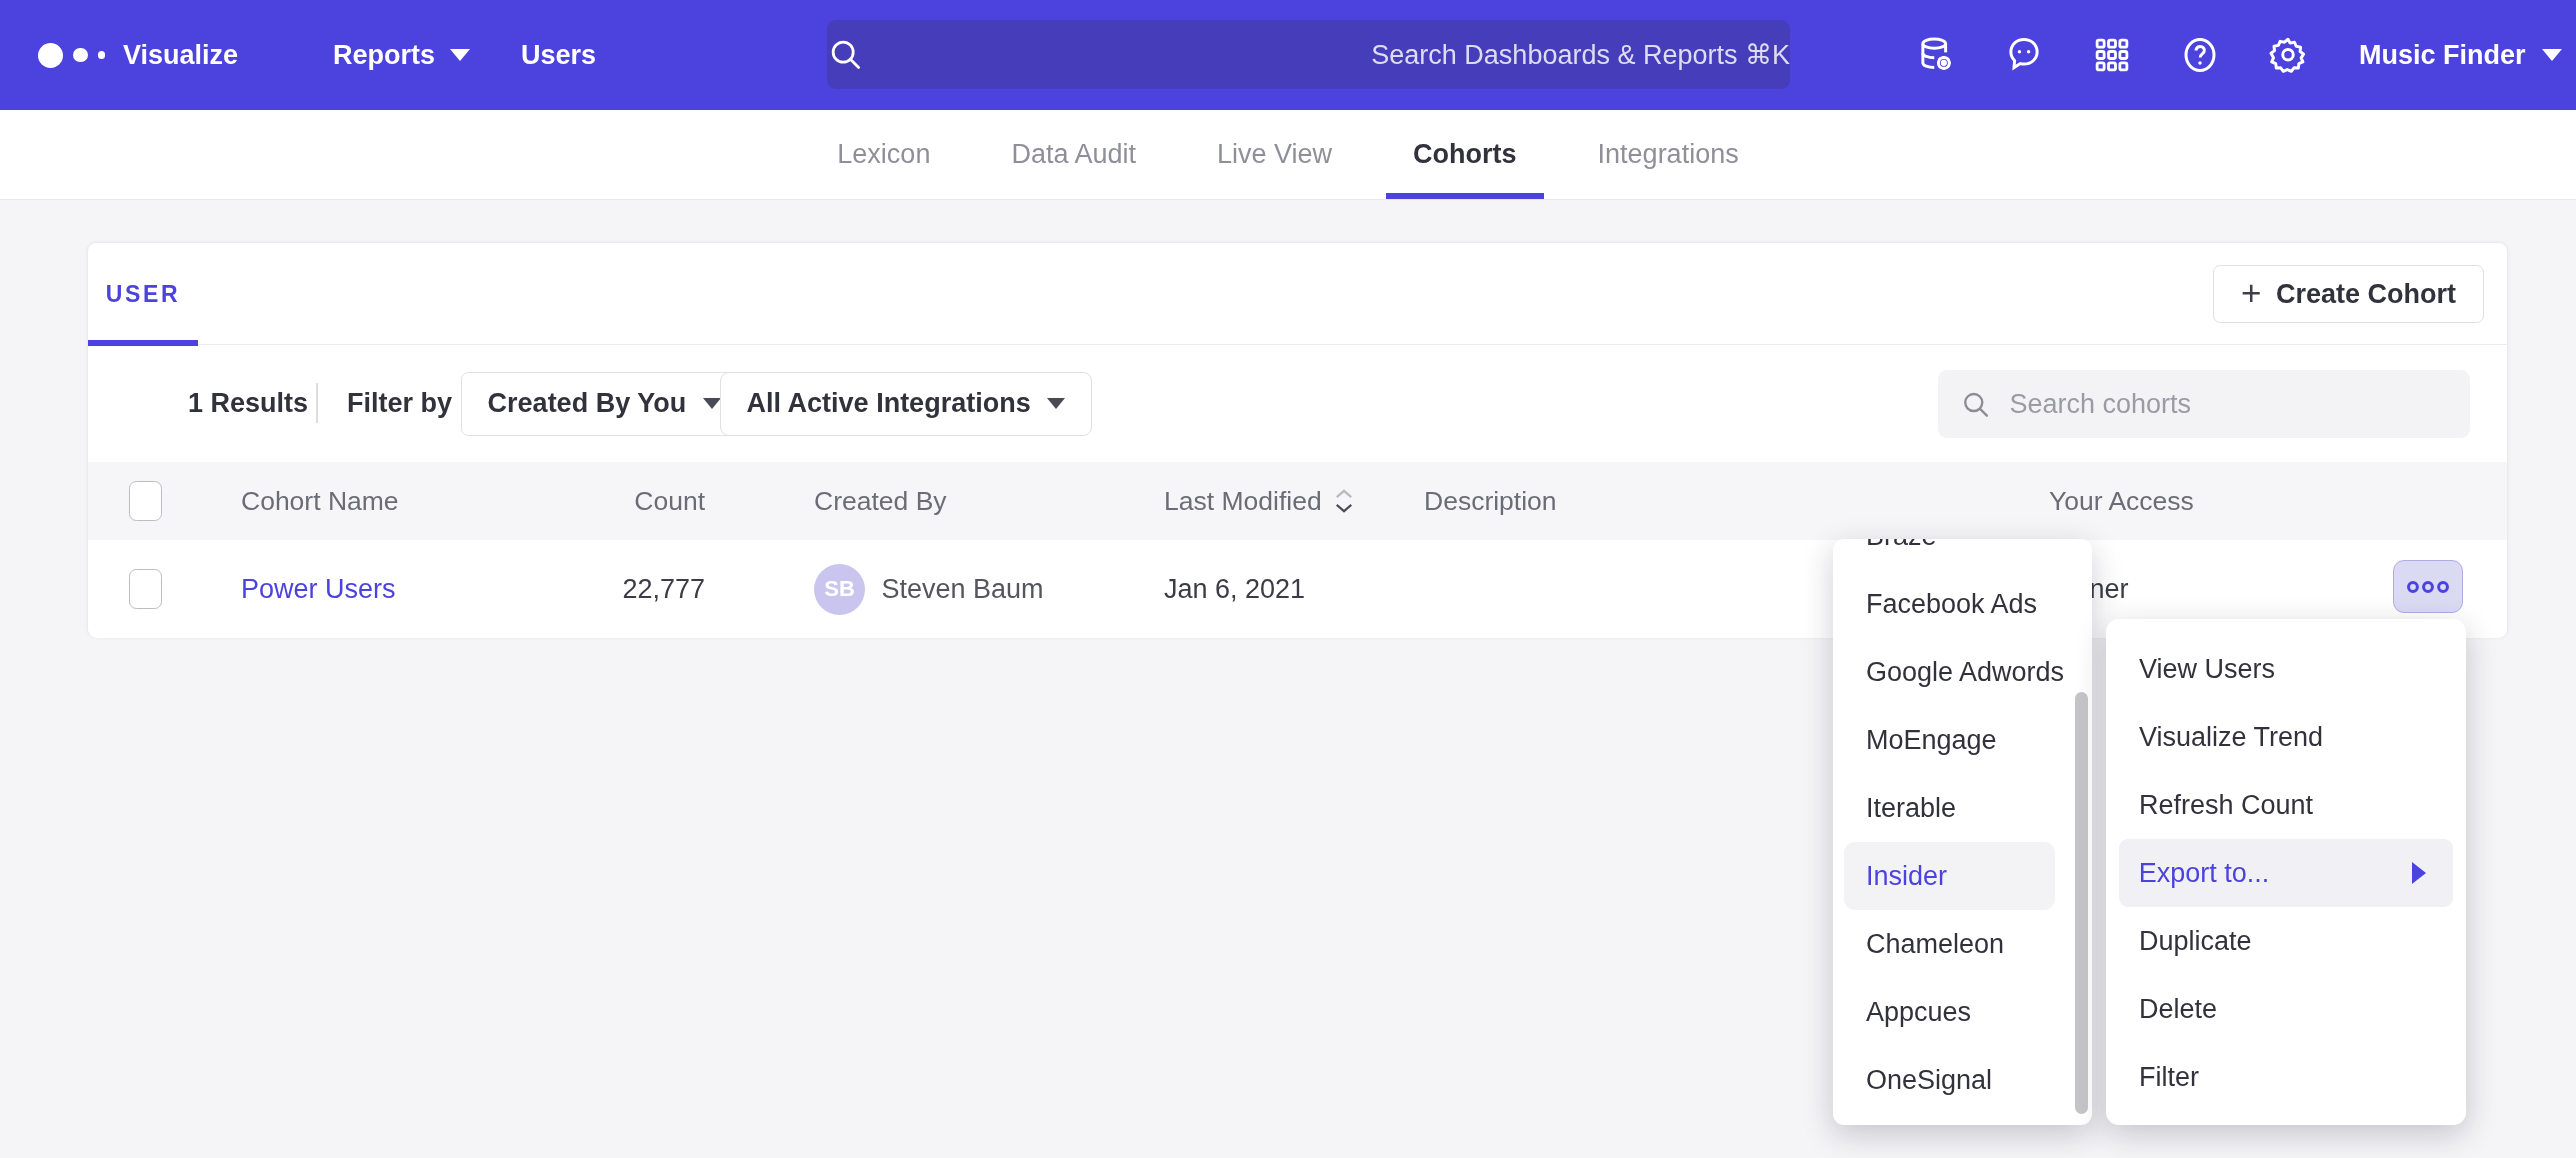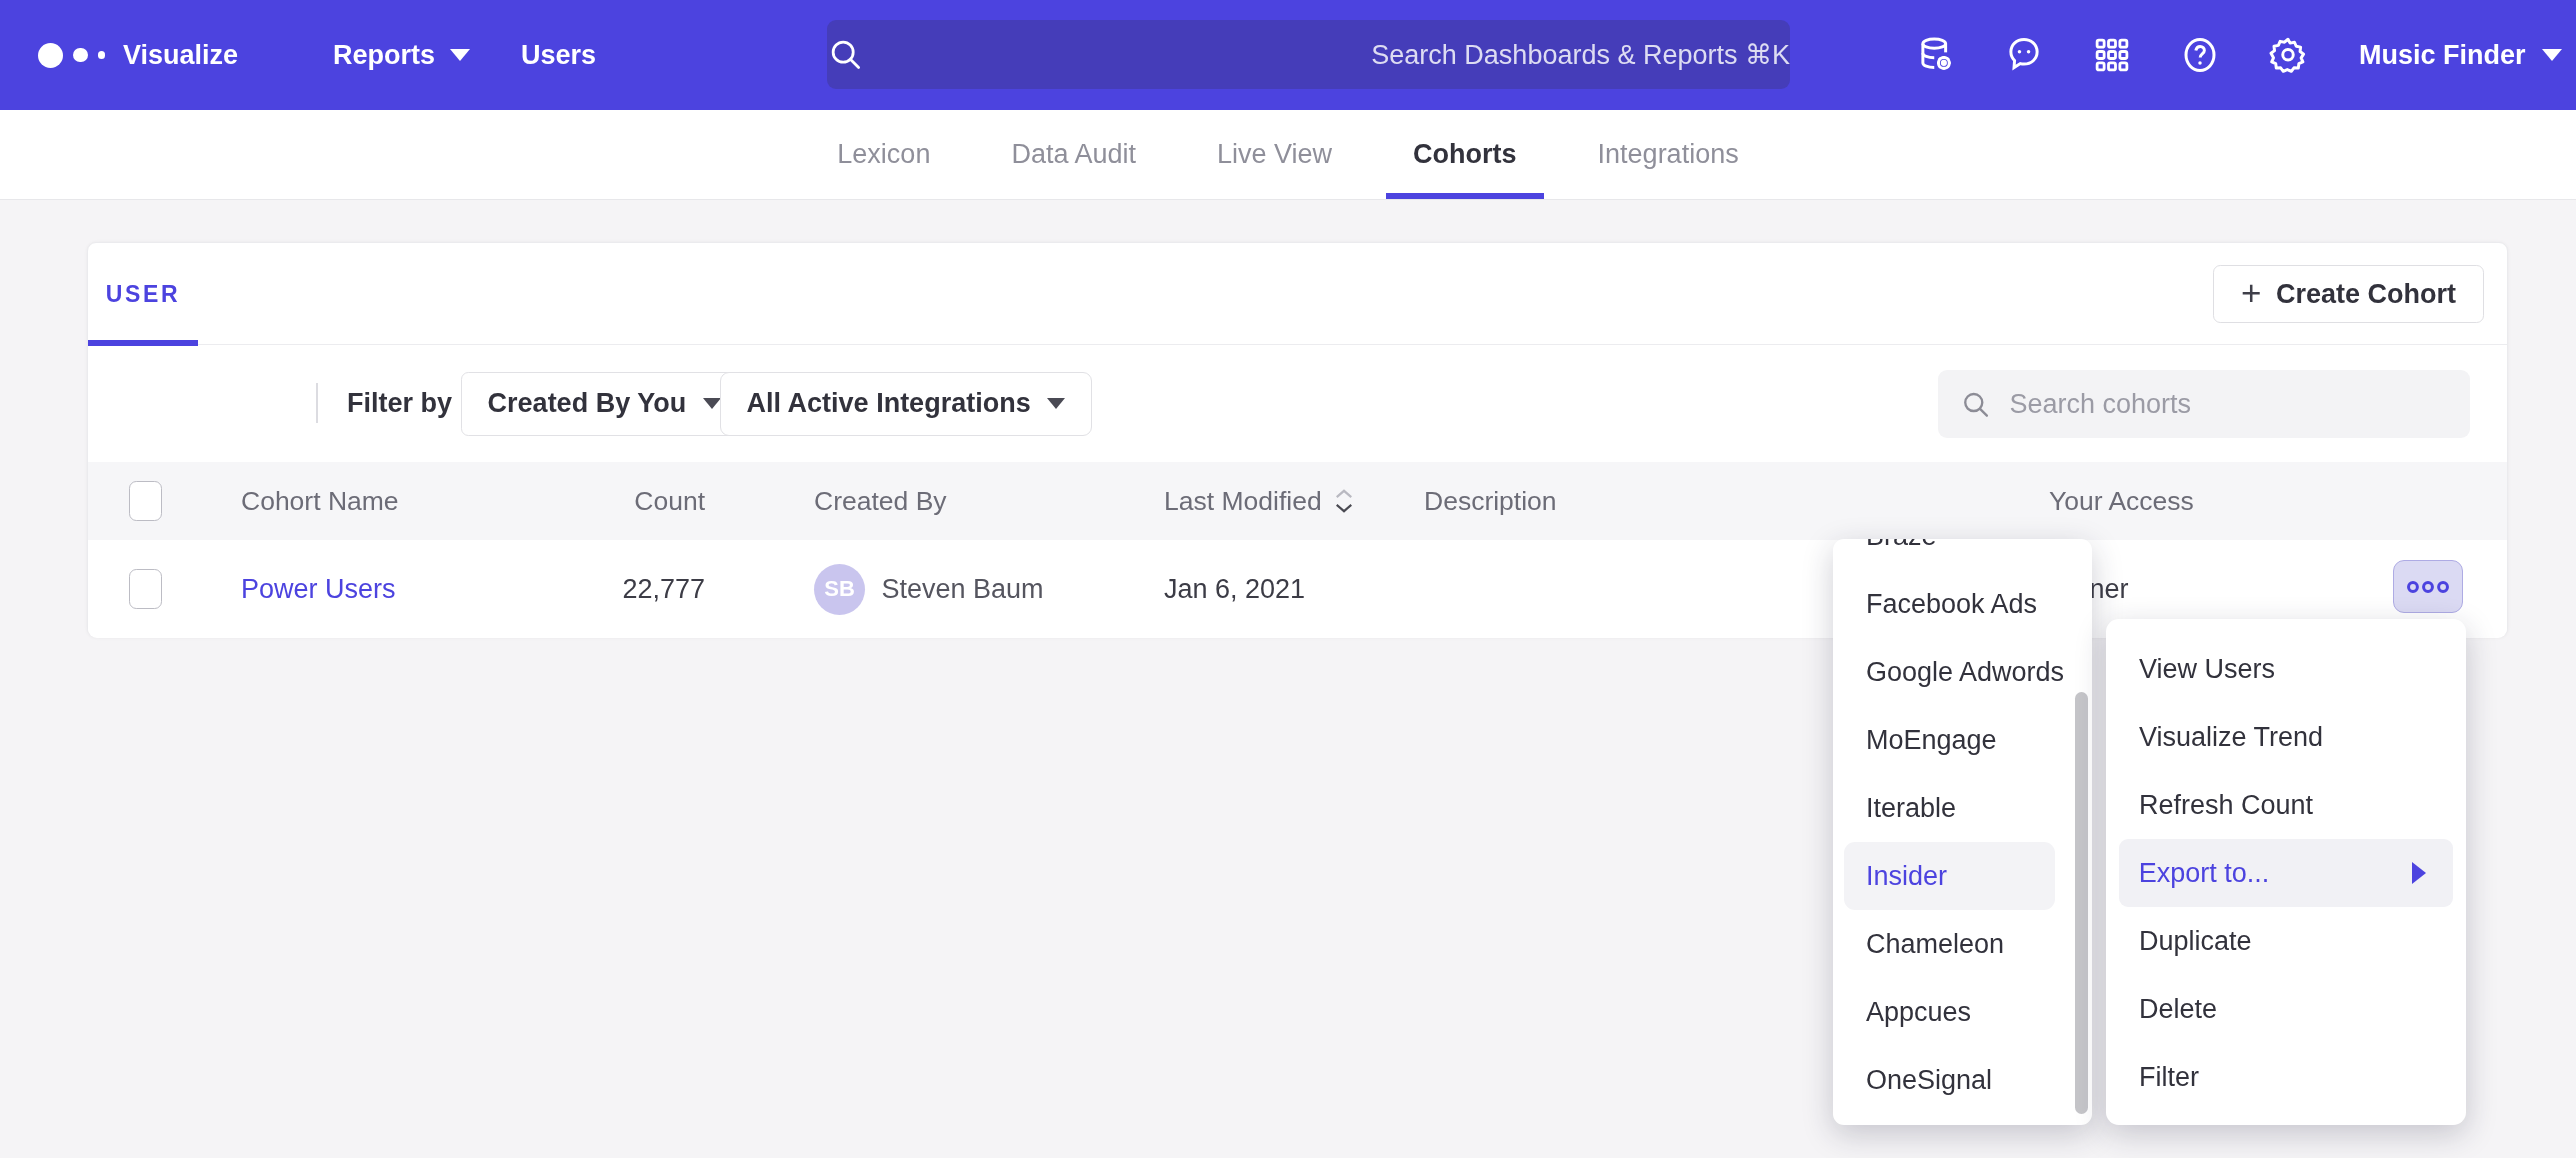--- a/index.html
+++ b/index.html
@@ -207,20 +207,21 @@
     <div class="user-tab">
       <span>USER</span>
     </div>
     <div class="create-btn">
       <span class="plus">+</span>
       <span class="lbl">Create Cohort</span>
     </div>
   </div>
 
   <div class="filterbar">
+    <div class="results-count">1 Results</div>
     <div class="vdivider"></div>
     <div class="filter-by">Filter by</div>
     <div class="filter-btn created-by">
       <span>Created By You</span>
       <span class="caret-down-dark"></span>
     </div>
     <div class="filter-btn integrations">
       <span>All Active Integrations</span>
       <span class="caret-down-dark"></span>
     </div>

